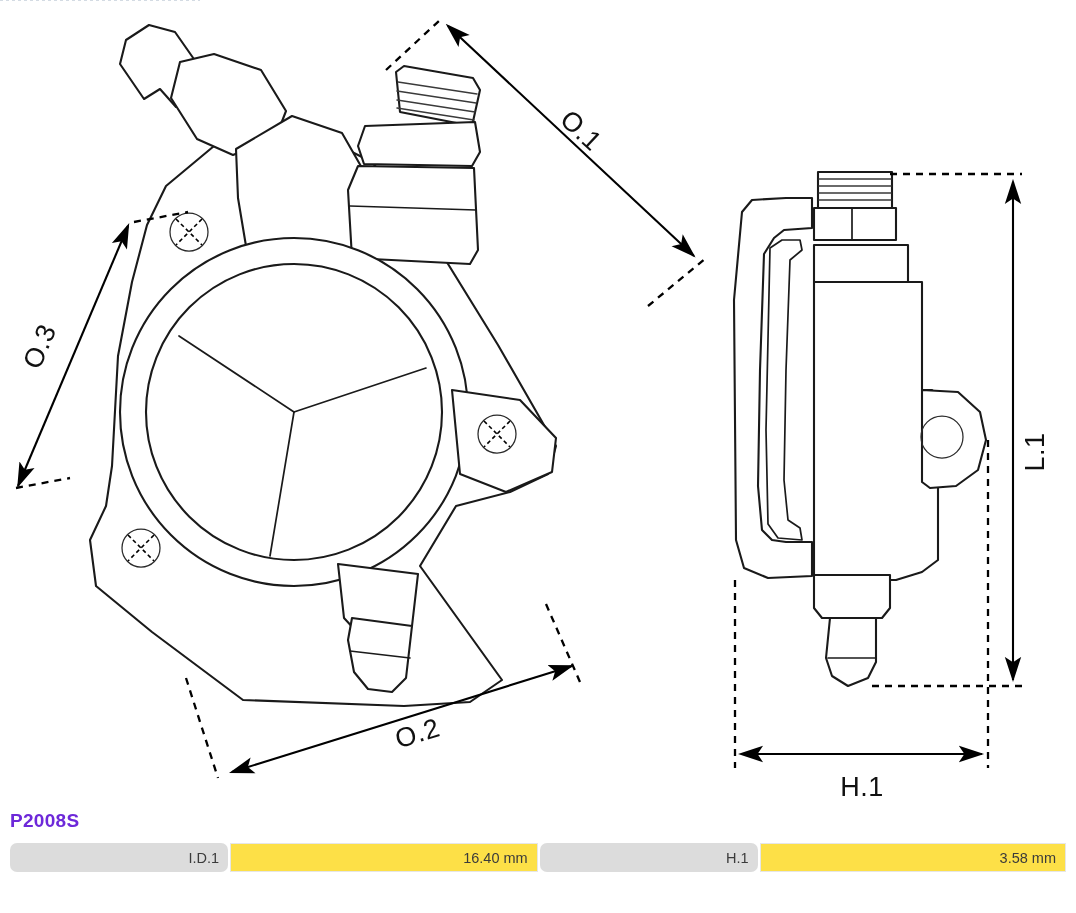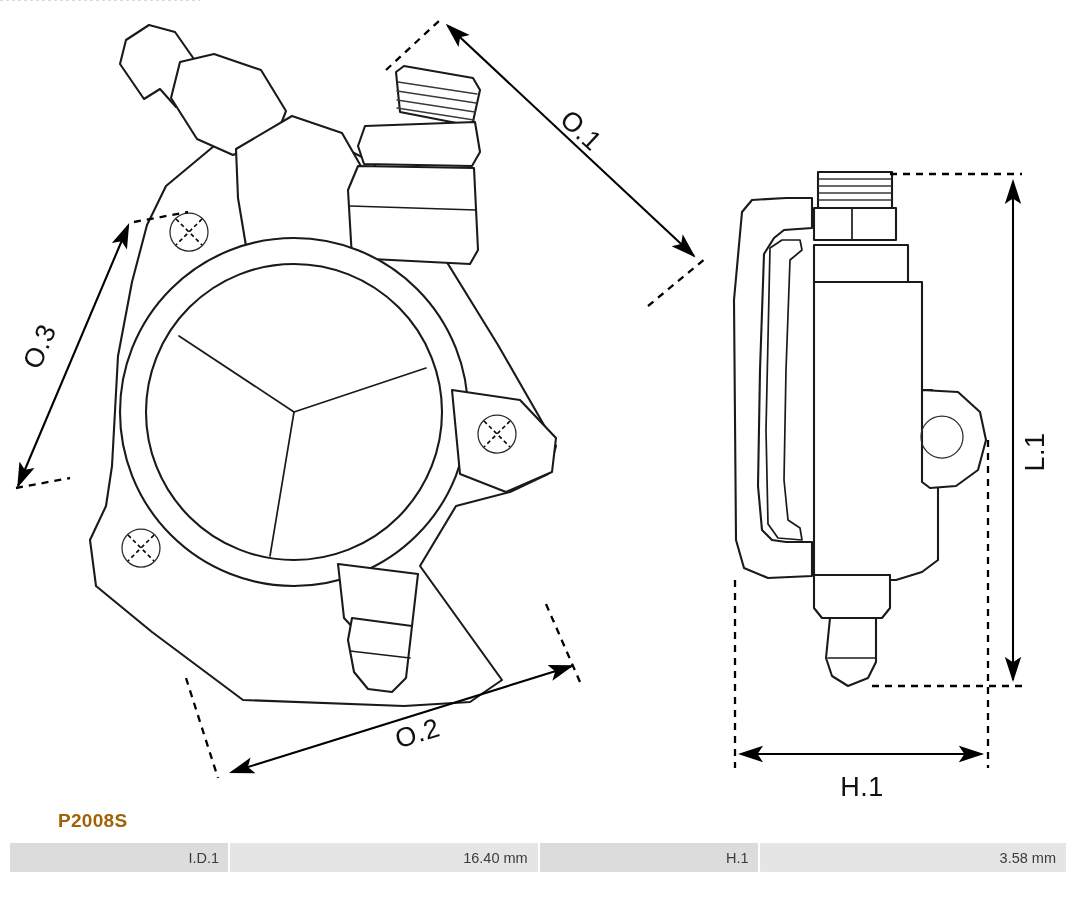--- a/index.html
+++ b/index.html
@@ -115,23 +115,24 @@
     padding: 0 9px;
     text-align: right;
     vertical-align: middle;
     white-space: nowrap;
     color: #3b3b3b;
   }
   td.lbl {
     background: #dcdcdc;
     width: 200px;
     min-width: 200px;
+    border-radius: 7px;
   }
   td.val {
-    background: #e5e5e5;
+    background: #fde047;
     border: 1px solid #e6e6e6;
     width: 330px;
   }
   td.lbl.empty { background: #dcdcdc; }
 </style>
 </head>
 <body>
 
 <div class="top-rule"></div>
 
@@ -417,21 +418,21 @@
   <g>
     <path class="ext-line" d="M 735 580 L 735 768"></path>
     <path class="ext-line" d="M 988 440 L 988 768"></path>
     <line class="dim-line" x1="741" y1="754" x2="982" y2="754" marker-start="url(#arrTail)" marker-end="url(#arrHead)"></line>
     <text class="dim-label" x="862" y="796" text-anchor="middle">H.1</text>
   </g>
 
 </svg>
 </div>
 
-<div id="part-number" style="color: #a16207; margin-left: 48px;">P2008S</div>
+<div id="part-number" style="color: #6d28d9;">P2008S</div>
 
 <table id="spec-table">
   <tbody>
     <tr>
       <td class="lbl">I.D.1</td>
       <td class="val">16.40 mm</td>
       <td class="lbl">H.1</td>
       <td class="val">3.58 mm</td>
     </tr>
   </tbody>

